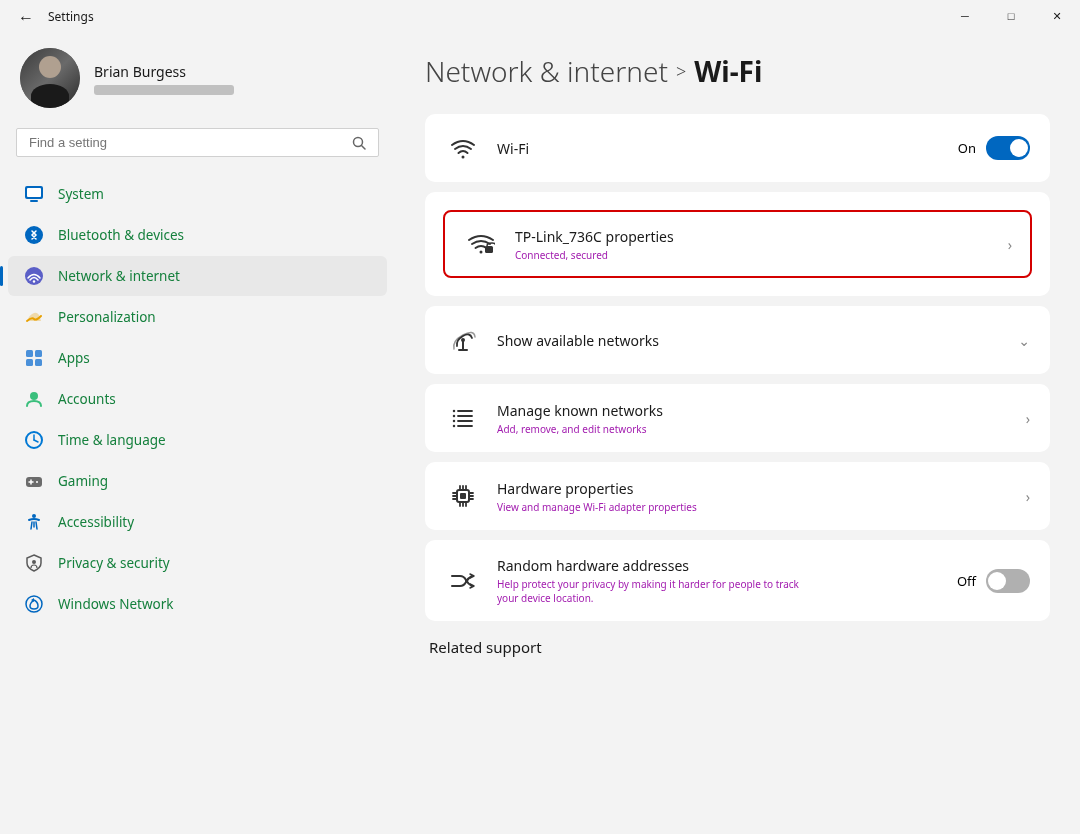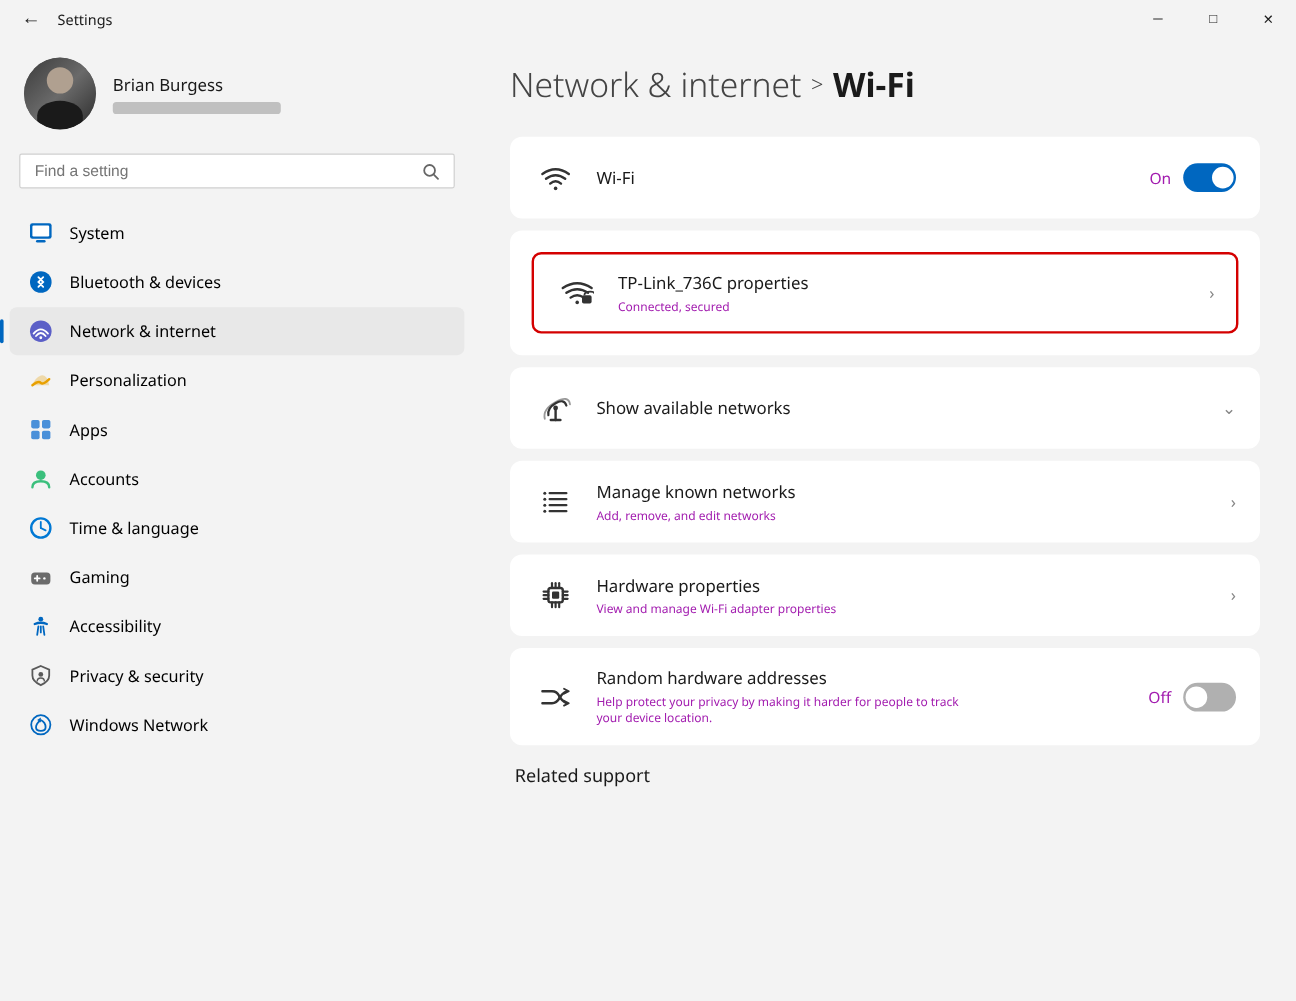--- a/index.html
+++ b/index.html
@@ -162,21 +162,21 @@
 
     .nav-item {
       display: flex;
       align-items: center;
       gap: 14px;
       padding: 10px 16px;
       cursor: pointer;
       border-radius: 6px;
       margin: 1px 8px;
       font-size: 13.5px;
-      color: #000000;
+      color: #15803d;
       position: relative;
     }
     .nav-item.active {
       background: #e8e8e8;
     }
     .nav-item.active::before {
       content: '';
       position: absolute;
       left: -8px;
       top: 50%;
@@ -288,21 +288,21 @@
     }
 
     .setting-control {
       display: flex;
       align-items: center;
       gap: 10px;
       flex-shrink: 0;
     }
     .setting-value-label {
       font-size: 13px;
-      color: #a21caf;
+      color: #000000;
     }
 
     
     .toggle {
       width: 44px;
       height: 24px;
       border-radius: 12px;
       display: flex;
       align-items: center;
       padding: 2px;

